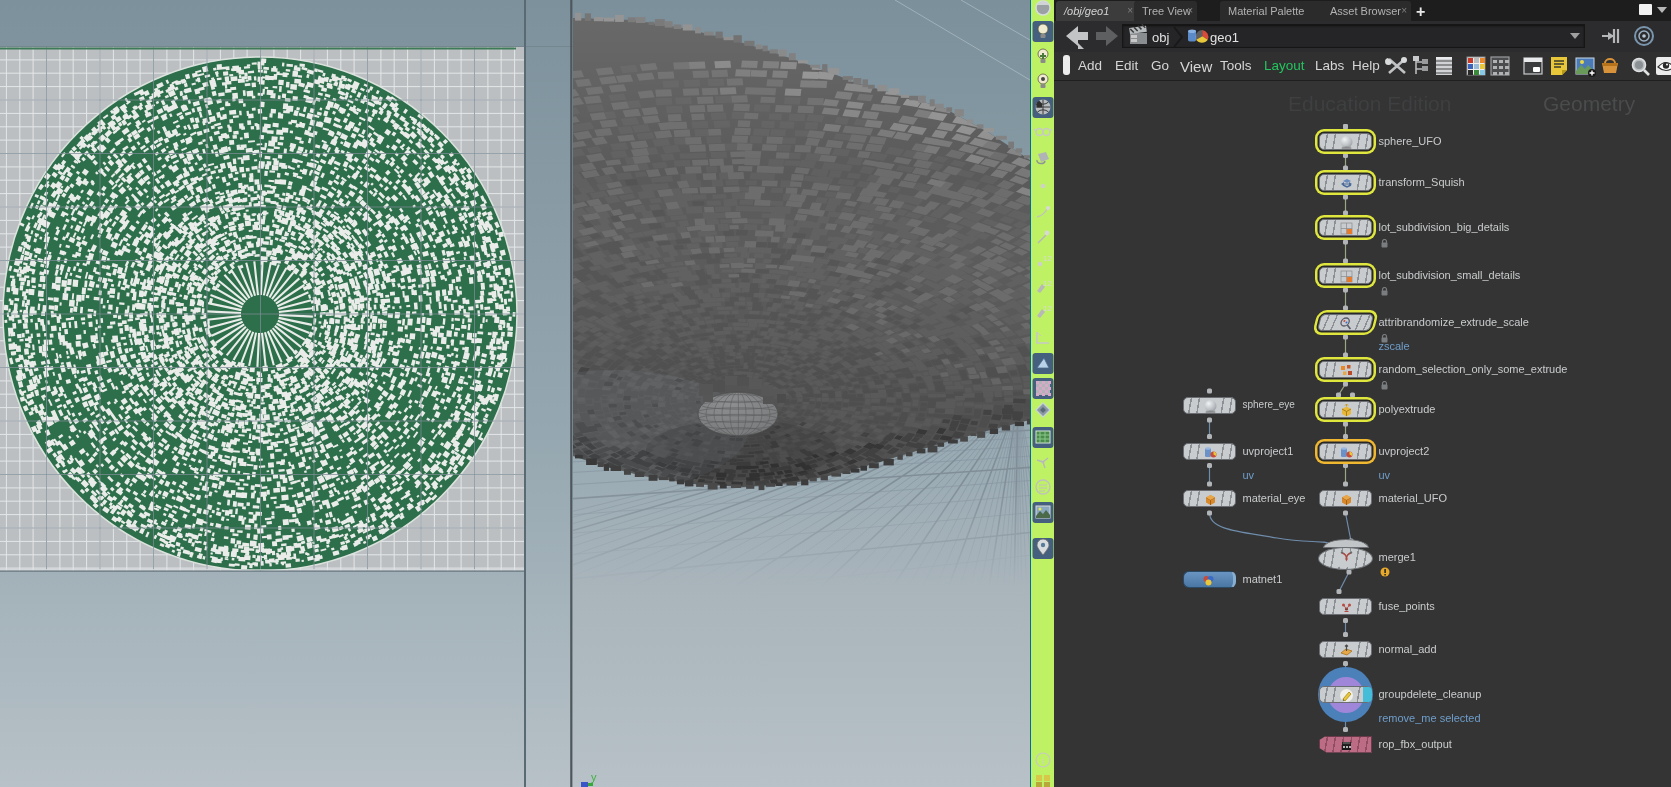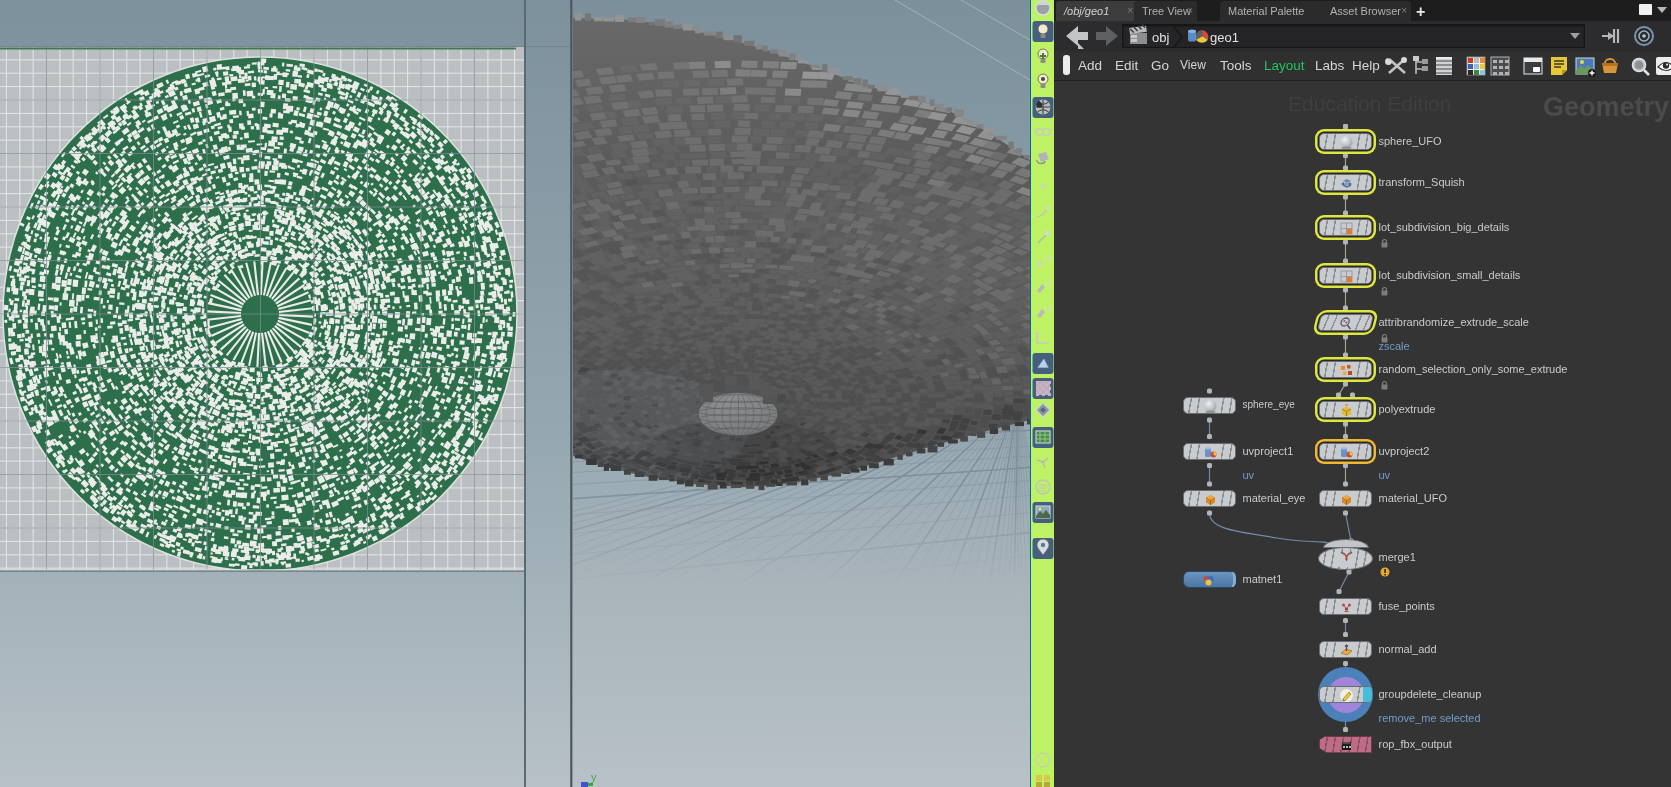--- a/index.html
+++ b/index.html
@@ -951,21 +951,21 @@
         </g>
         <g transform="translate(12,779)">
           <rect x="-7" y="-4" width="6" height="6" fill="#d8c84a"></rect>
           <rect x="1" y="-4" width="6" height="6" fill="#d8c84a"></rect>
           <rect x="-7" y="3" width="6" height="5" fill="#b8a83a"></rect>
           <rect x="1" y="3" width="6" height="5" fill="#b8a83a"></rect>
         </g>
       </svg></div>
     <div style="position:absolute;left:1054px;top:0;width:617px;height:787px;background:#343434"></div>
     <div style="position:absolute;left:1288px;top:92px;font-size:21px;color:#3e3f40;white-space:nowrap">Education Edition</div>
-    <div style="position:absolute;left:1543px;top:92px;font-size:27px;font-weight:bold;color:#4a4b4c">Geometry</div>
+    <div style="position:absolute;left:1543px;top:92px;font-size:21px;font-weight:normal;color:#4a4b4c">Geometry</div>
     <div style="position:absolute;left:1054px;top:0;width:617px;height:21px;background:#1d1d1d">
       <div style="position:absolute;left:2px;top:1px;width:81px;height:20px;background:#3c3c3c;border-radius:3px 3px 0 0">
         <span style="position:absolute;left:8px;top:4px;font-size:11px;color:#d2d3d4;font-style:italic;">/obj/geo1</span>
         <span style="position:absolute;right:4px;top:4px;font-size:10px;color:#7e7e7e">×</span>
       </div>
       <div style="position:absolute;left:80px;top:1px;width:63px;height:20px;background:#2b2b2b;border-radius:3px 3px 0 0">
         <span style="position:absolute;left:8px;top:4px;font-size:11px;color:#b2b2b2;">Tree View</span>
         <span style="position:absolute;right:4px;top:4px;font-size:10px;color:#7e7e7e">×</span>
       </div>
       <div style="position:absolute;left:166px;top:1px;width:120px;height:20px;background:#2b2b2b;border-radius:3px 3px 0 0">
@@ -1013,21 +1013,21 @@
         <circle cx="52" cy="15" r="9" fill="none" stroke="#7a96ae" stroke-width="2"></circle>
         <circle cx="52" cy="15" r="5" fill="none" stroke="#9ab0c4" stroke-width="1.5"></circle>
         <circle cx="52" cy="15" r="1.8" fill="#b8c8d6"></circle>
       </svg>
     </div>
     <div style="position:absolute;left:1054px;top:52px;width:617px;height:29px;background:#303030;border-bottom:1px solid #1f1f1f">
       <div style="position:absolute;left:9px;top:3px;width:7px;height:20px;background:#ececec;border-radius:3px"></div>
       <span style="position:absolute;left:24px;top:6px;font-size:13.5px;color:#d6d6d6">Add</span>
       <span style="position:absolute;left:61px;top:6px;font-size:13.5px;color:#d6d6d6">Edit</span>
       <span style="position:absolute;left:97px;top:6px;font-size:13.5px;color:#d6d6d6">Go</span>
-      <span style="position:absolute;left:126px;top:6px;font-size:12px;color:#d6d6d6">View</span>
+      <span style="position:absolute;left:126px;top:6px;font-size:15px;color:#d6d6d6">View</span>
       <span style="position:absolute;left:166px;top:6px;font-size:13.5px;color:#d6d6d6">Tools</span>
       <span style="position:absolute;left:210px;top:6px;font-size:13.5px;color:#22c55e">Layout</span>
       <span style="position:absolute;left:261px;top:6px;font-size:13.5px;color:#d6d6d6">Labs</span>
       <span style="position:absolute;left:298px;top:6px;font-size:13.5px;color:#d6d6d6">Help</span>
       <svg width="290" height="29" style="position:absolute;left:329px;top:0">
         <g transform="translate(14,14)">
           <path d="M-8 -7l16 14M8 -7L-8 7" stroke="#c0c2c4" stroke-width="2.6"></path>
           <path d="M-9 -8a3.5 3.5 0 1 0 4 4z" fill="#d8dadc"></path>
           <circle cx="7" cy="-6" r="3" fill="#d8dadc"></circle>
         </g>

